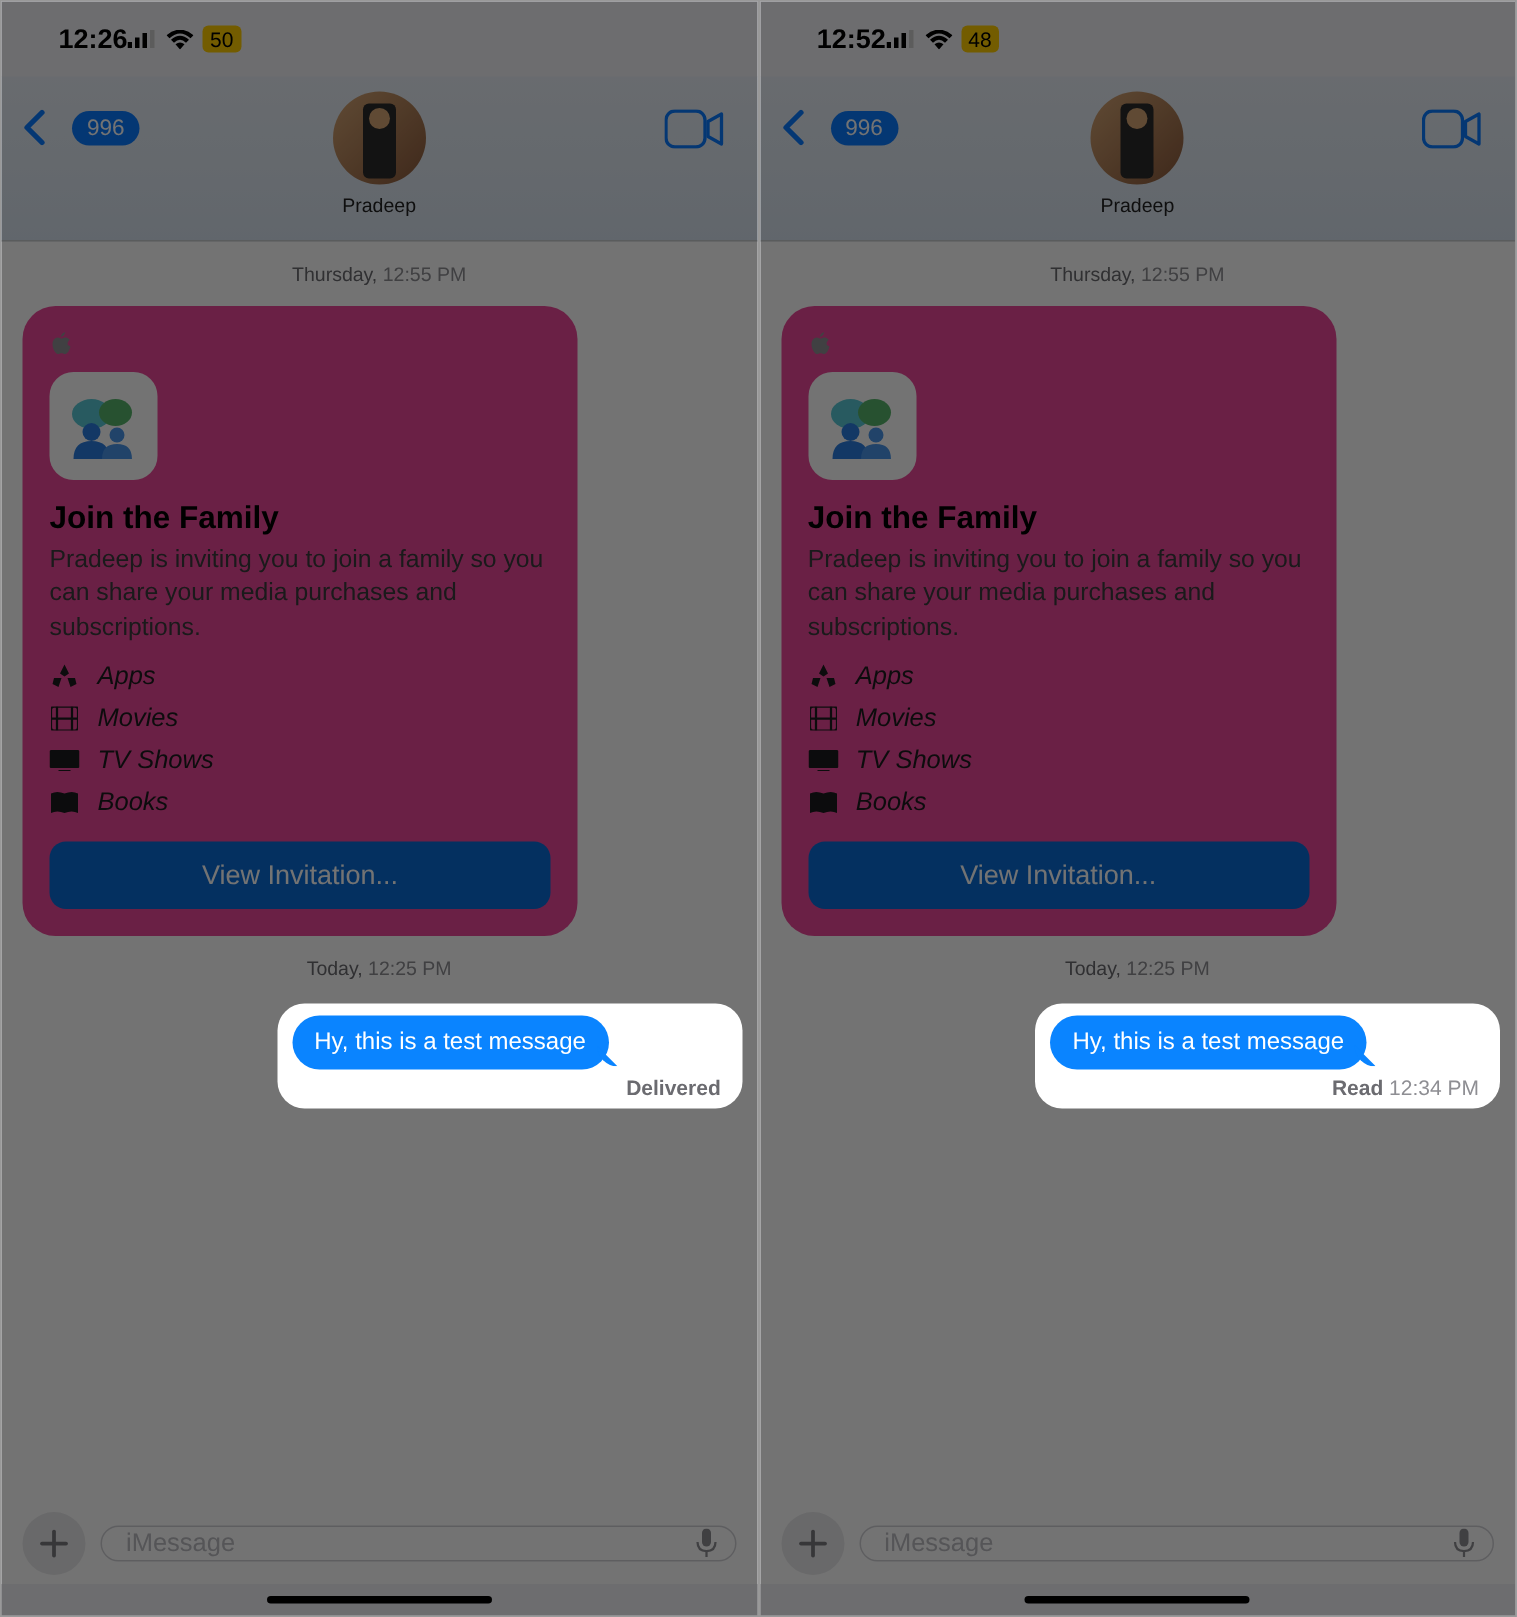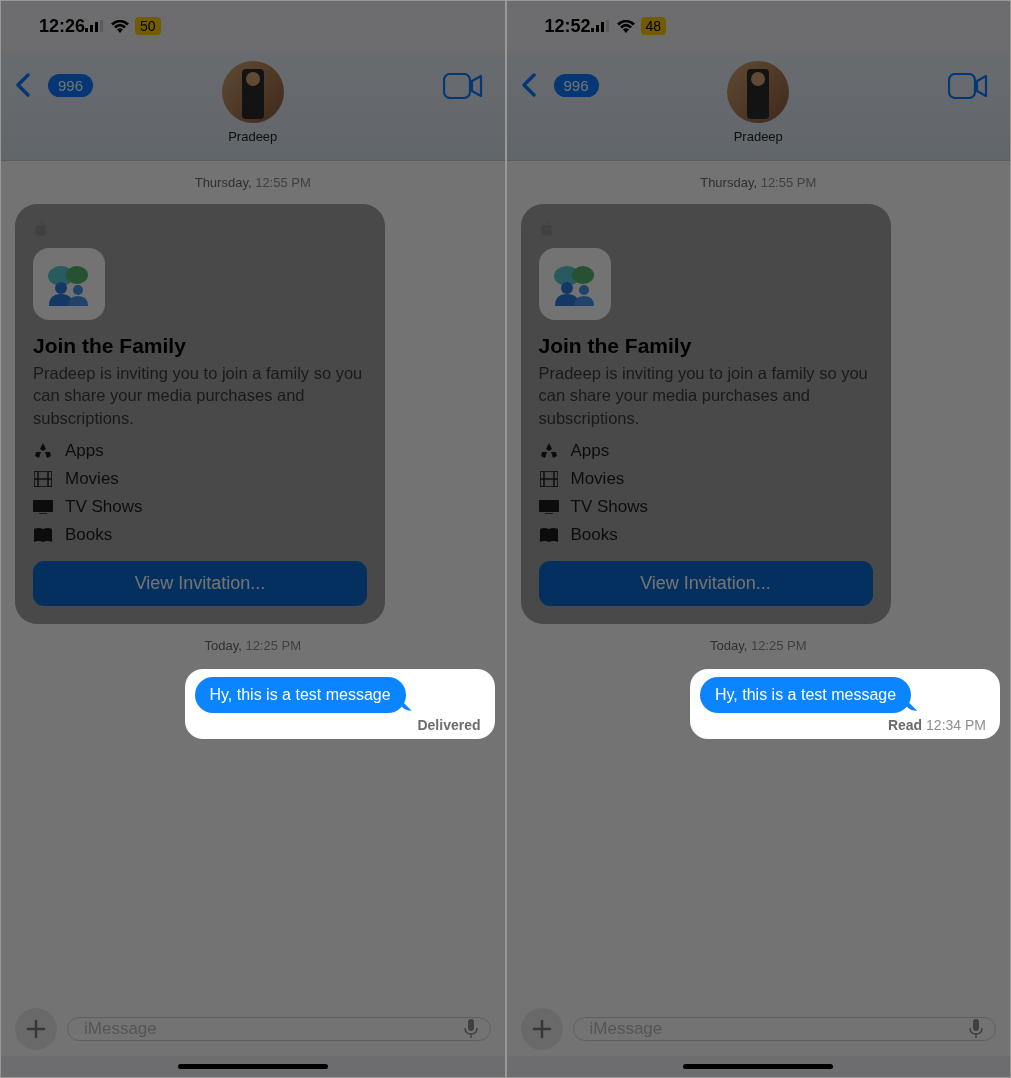--- a/index.html
+++ b/index.html
@@ -14,26 +14,26 @@
 .back-group{display:flex;align-items:center;gap:17px;margin-top:12px;}
 .back-chevron{color:#0a7aff;}
 .back-badge{background:#0a7aff;color:#fff;font-size:15px;padding:3px 10px;border-radius:12px;font-weight:500;}
 .contact-center{position:absolute;left:50%;transform:translateX(-50%);display:flex;flex-direction:column;align-items:center;gap:6px;}
 .avatar{width:62px;height:62px;border-radius:50%;background:linear-gradient(135deg,#d4a574,#8b5a3c);display:flex;align-items:center;justify-content:center;overflow:hidden;}
 .contact-name{font-size:13px;color:#222;}
 .video-icon{position:absolute;right:22px;top:22px;color:#0a7aff;}
 .chat-area{flex:1;background:#fff;overflow-y:auto;padding:0 0 10px;}
 .timestamp{text-align:center;font-size:13px;color:#8e8e93;padding:14px 0;}
 .timestamp .day{font-weight:500;color:#6b6b70;}
-.card{margin:0 14px 0 14px;background:#a3a3a3;border-radius:22px;padding:16px 18px 18px;max-width:370px;}
+.card{margin:0 14px 0 14px;background:#ec4899;border-radius:22px;padding:16px 18px 18px;max-width:370px;}
 .card-apple{color:#8e8e93;margin-bottom:10px;}
 .family-icon{width:72px;height:72px;background:#fff;border-radius:16px;display:flex;align-items:center;justify-content:center;margin-bottom:14px;}
 .card-title{font-size:21px;font-weight:700;color:#000;margin-bottom:4px;}
 .card-desc{font-size:16.5px;color:#3a3a3c;line-height:1.35;margin-bottom:12px;}
-.feature-list{display:flex;flex-direction:column;gap:8px;margin-bottom:16px;}
+.feature-list{display:flex;flex-direction:column;gap:8px;margin-bottom:16px;font-style:italic;}
 .feature-item{display:flex;align-items:center;gap:12px;font-size:17px;color:#1c1c1e;}
 .feature-icon{width:20px;display:flex;justify-content:center;color:#1c1c1e;}
 .view-btn{width:100%;background:#0a6cd6;color:#fff;font-size:18px;font-weight:400;padding:12px;border:none;border-radius:11px;}
 .highlight-wrap{margin:2px 10px 0 auto;max-width:310px;background:#fff;border-radius:18px;padding:8px 10px 6px;position:relative;z-index:10;}
 .msg-bubble{background:#0a84ff;color:#fff;font-size:16px;padding:9px 15px;border-radius:20px;position:relative;display:inline-block;}
 .msg-bubble::after{content:"";position:absolute;right:-6px;bottom:2px;width:14px;height:14px;background:#0a84ff;border-bottom-left-radius:14px;clip-path:polygon(0 0,100% 100%,0 100%);}
 .receipt{text-align:right;font-size:14px;color:#8e8e93;margin-top:4px;padding-right:4px;}
 .receipt .bold{font-weight:600;color:#6b6b70;}
 .input-bar{display:flex;align-items:center;gap:10px;padding:10px 14px 6px;background:#fff;}
 .plus-btn{width:42px;height:42px;border-radius:50%;background:#e9e9eb;display:flex;align-items:center;justify-content:center;color:#7a7a7e;font-size:24px;}

